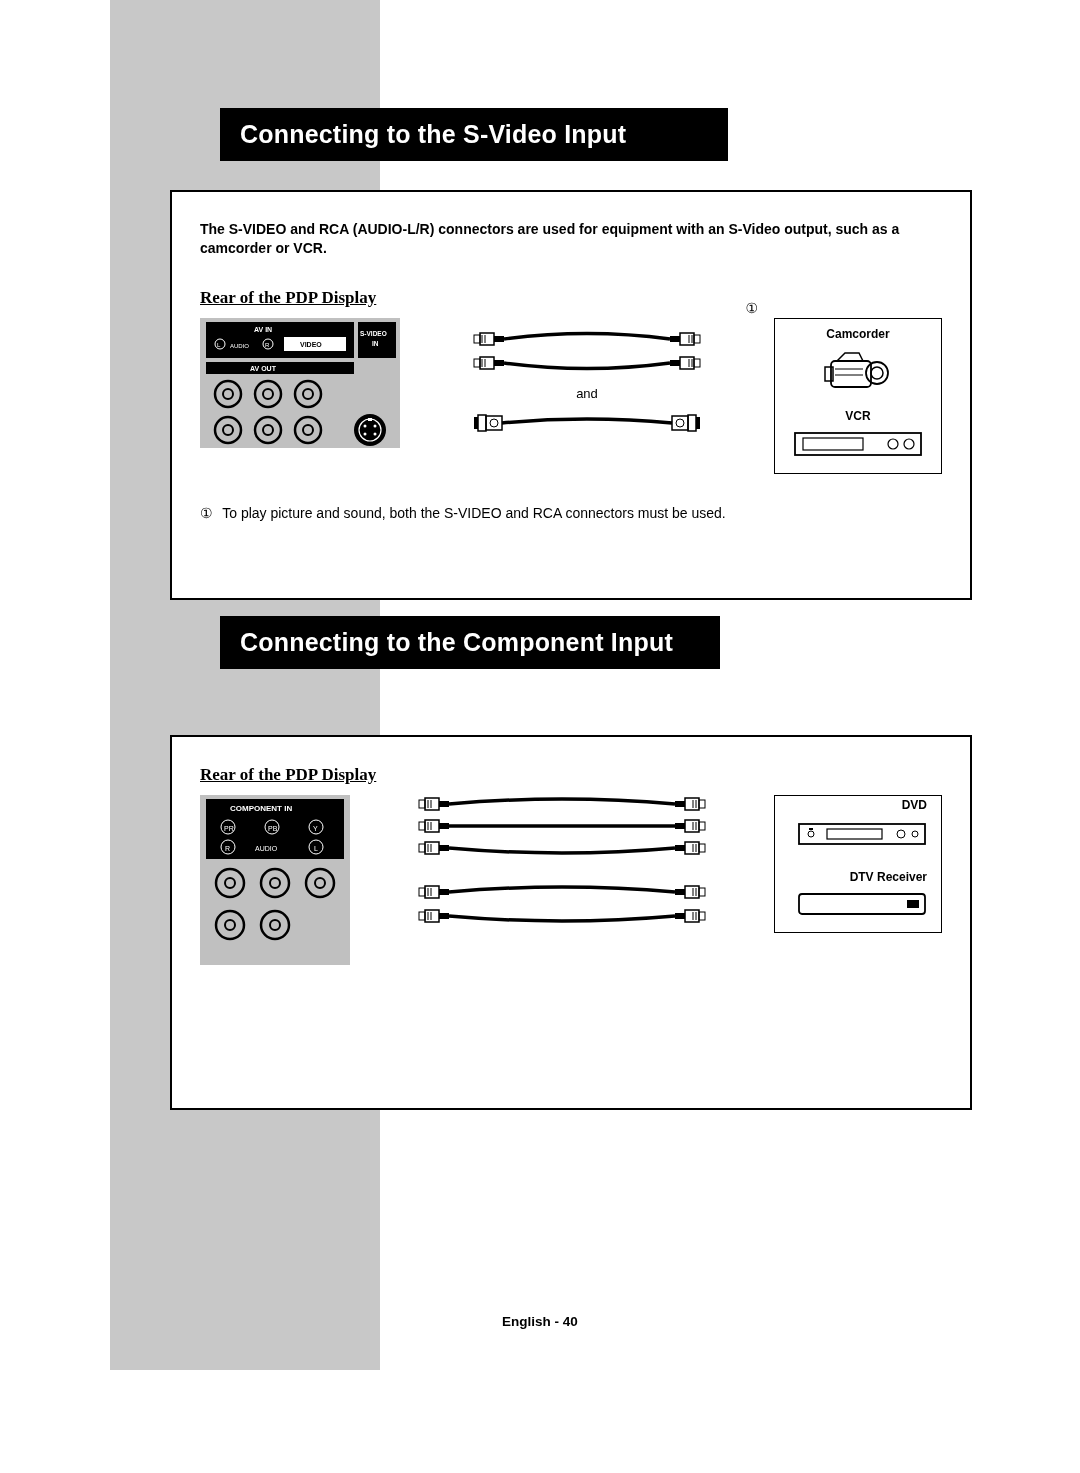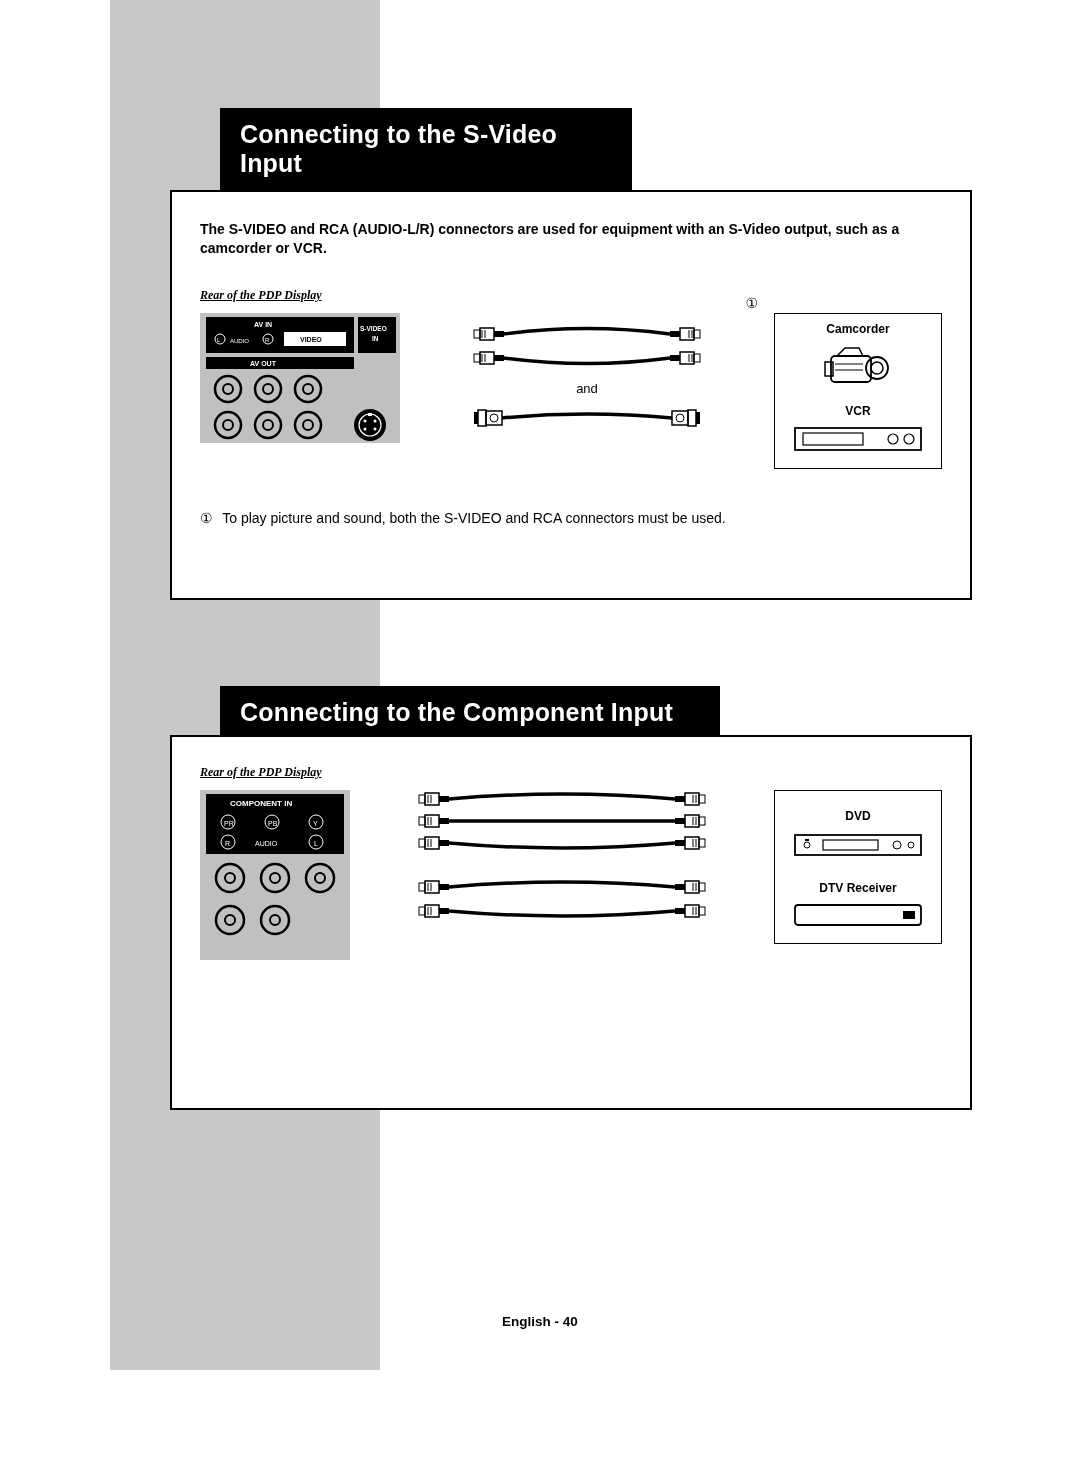--- a/index.html
+++ b/index.html
@@ -20,43 +20,42 @@
   }
   .section-title {
     position: absolute;
     background: #000;
     color: #fff;
     font-size: 25px;
     font-weight: bold;
     padding: 12px 20px;
     letter-spacing: 0.2px;
   }
-  .title1 { left: 220px; top: 108px; width: 412px; }
-  .title2 { left: 220px; top: 686px; width: 500px; }
+  .title1 { left: 220px; top: 108px; width: 508px; }
+  .title2 { left: 220px; top: 616px; width: 500px; }
   .content-box {
     position: absolute;
     left: 170px;
     width: 802px;
     border: 2px solid #000;
     background: #fff;
     padding: 28px 28px 24px 28px;
   }
   .box1 { top: 190px; height: 410px; }
   .box2 { top: 735px; height: 375px; }
   .intro {
     font-size: 14px;
     font-weight: bold;
     line-height: 1.35;
     margin-bottom: 30px;
   }
   .rear-label {
     font-family: Georgia, "Times New Roman", serif;
-    font-style: italic;
-    font-weight: bold;
-    font-size: 12px;
+    font-weight: bold;
+    font-size: 17px;
     text-decoration: underline;
     margin-bottom: 10px;
   }
   .diagram-row {
     display: flex;
     align-items: flex-start;
     gap: 20px;
   }
   .panel-svg {
     flex-shrink: 0;
@@ -83,21 +82,21 @@
     flex-shrink: 0;
   }
   .device-box .dlabel {
     font-size: 12px;
     font-weight: bold;
     margin-bottom: 6px;
   }
   .device-box .dlabel.mid { margin-top: 10px; }
   .note-line {
     font-size: 14px;
-    margin-top: 40px;
+    margin-top: 30px;
     line-height: 1.4;
   }
   .note-marker {
     font-size: 14px;
     margin-right: 6px;
   }
   .circled {
     display: inline-block;
     font-size: 14px;
   }
@@ -349,21 +348,21 @@
             <rect x="258" y="6" width="10" height="6" fill="#000"></rect>
               <rect x="268" y="3" width="14" height="12" fill="none" stroke="#000" stroke-width="1.5"></rect>
               <line x1="276" y1="5" x2="276" y2="13" stroke="#000"></line>
               <line x1="279" y1="5" x2="279" y2="13" stroke="#000"></line>
               <rect x="282" y="5" width="6" height="8" fill="none" stroke="#000"></rect>
           </g>
         </g>
       </svg>
     </div>
 
-    <div class="device-box" style="padding-top:18px;">
+    <div class="device-box" style="padding-top:2px;text-align:right;">
       <div class="dlabel">DVD</div>
       <svg width="130" height="30" viewBox="0 0 130 30">
         <rect x="2" y="6" width="126" height="20" fill="none" stroke="#000" stroke-width="1.8"></rect>
         <rect x="30" y="11" width="55" height="10" fill="none" stroke="#000" stroke-width="1.2"></rect>
         <circle cx="14" cy="16" r="3" fill="none" stroke="#000"></circle>
         <rect x="12" y="10" width="4" height="2" fill="#000"></rect>
         <circle cx="104" cy="16" r="4" fill="none" stroke="#000"></circle>
         <circle cx="118" cy="16" r="3" fill="none" stroke="#000"></circle>
       </svg>
       <div class="dlabel mid" style="margin-top:18px;">DTV Receiver</div>

